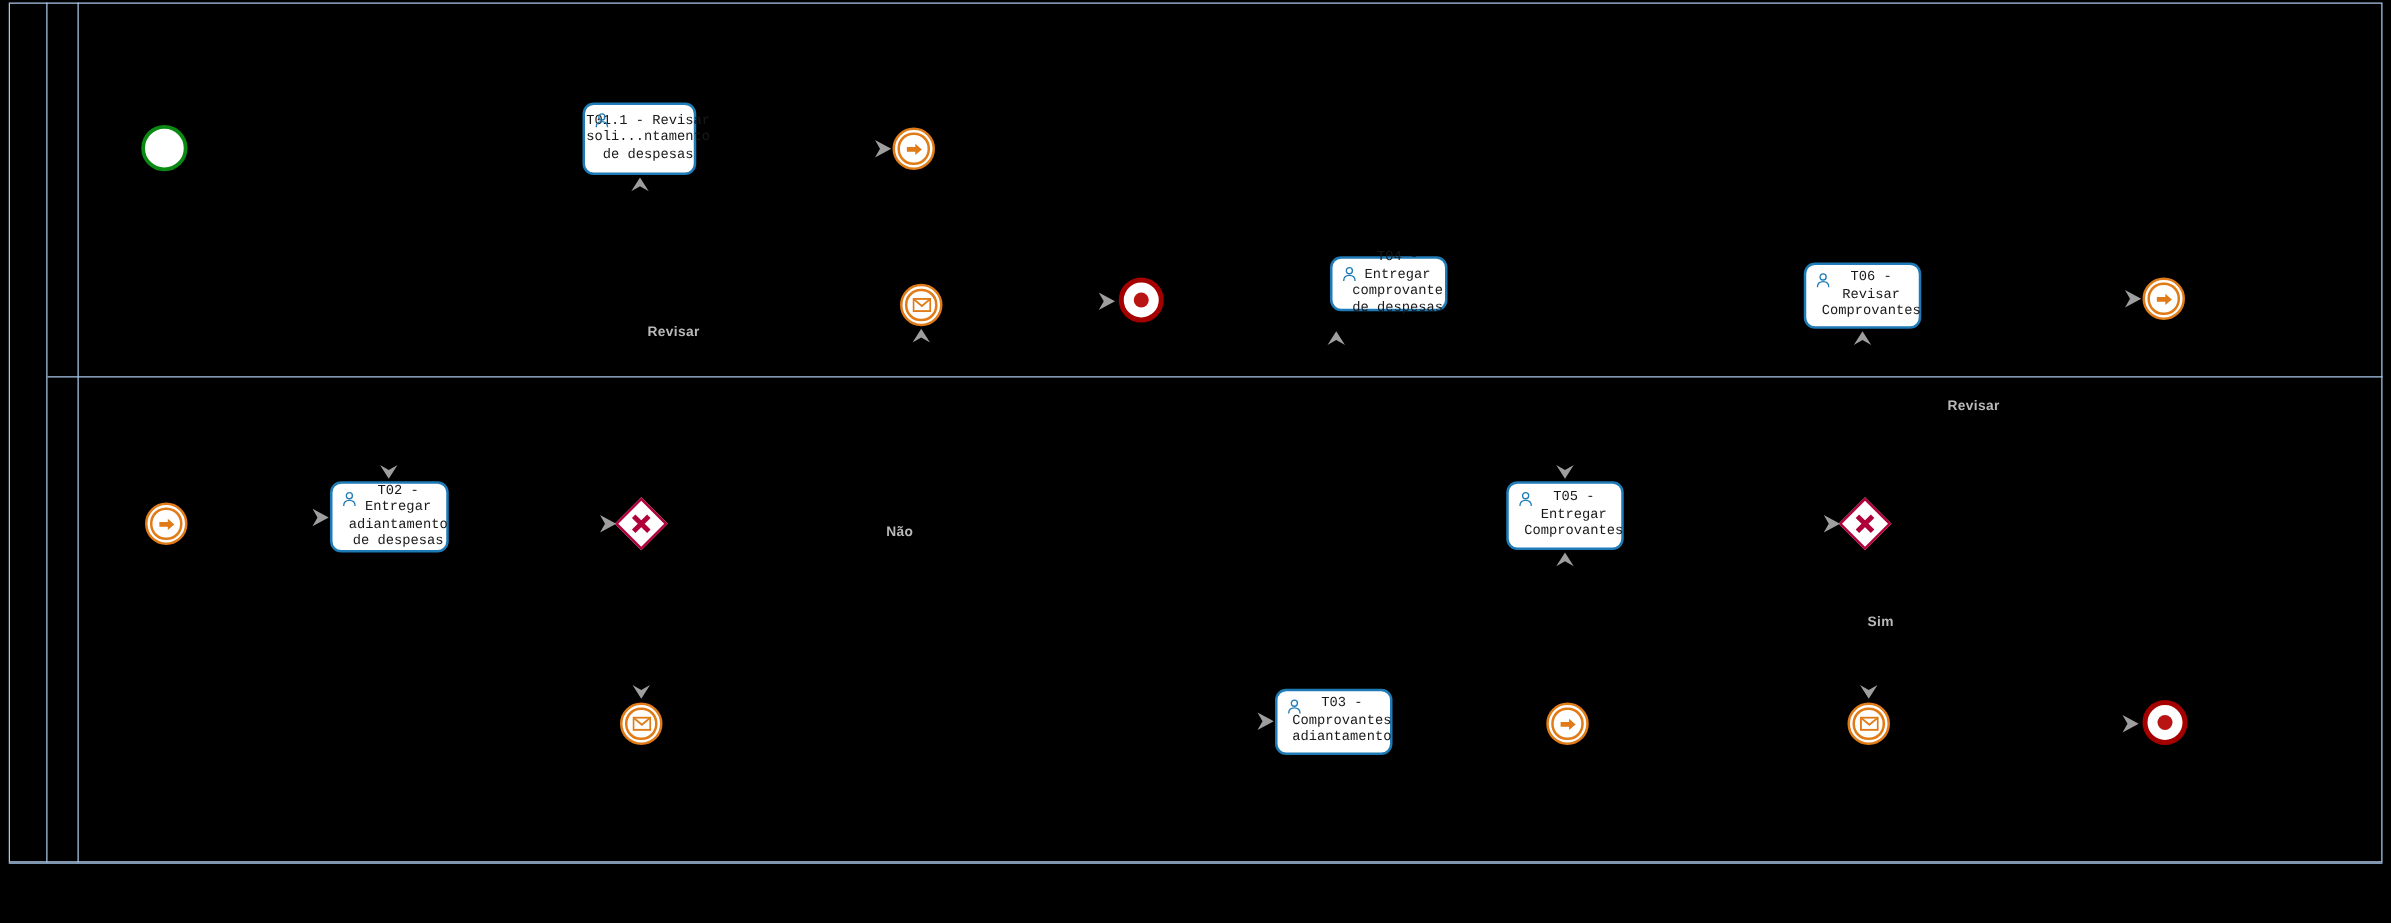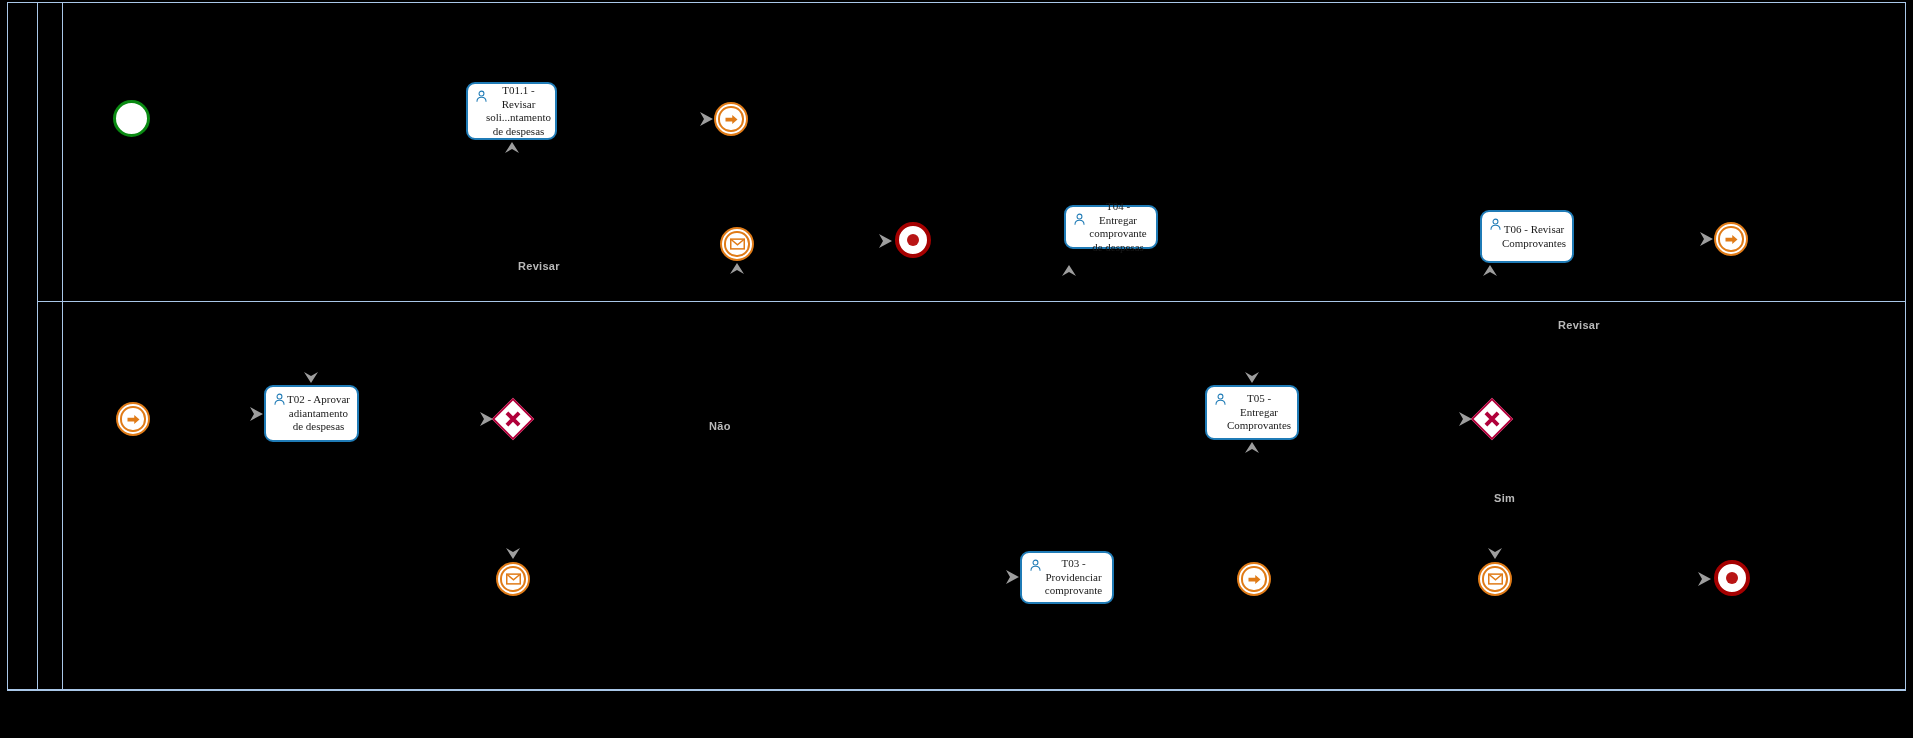--- a/index.html
+++ b/index.html
@@ -68,21 +68,21 @@
     display: flex;
     align-items: center;
     justify-content: center;
     text-align: center;
     padding: 4px 6px;
   }
   .task-text {
     font-size: 11px;
     line-height: 13.5px;
     color: #1a1a1a;
-    font-family: Liberation Serif, serif;
+    font-family: Liberation Mono, monospace;
   }
   .task-icon {
     position: absolute;
     left: 7px;
     top: 6px;
     width: 13px;
     height: 13px;
   }
 
   
@@ -227,21 +227,21 @@
     <svg class="task-icon" viewBox="0 0 16 16">
       <circle cx="8" cy="4.4" r="3.0" fill="none" stroke="#1f7bb6" stroke-width="1.3"></circle>
       <path d="M2.4 14.6 C2.4 10.6 5 9 8 9 C11 9 13.6 10.6 13.6 14.6" fill="none" stroke="#1f7bb6" stroke-width="1.3"></path>
     </svg>
     <div class="task-text" style="padding-left:14px;">T04 - Entregar comprovante de despesas</div>
   </div>
   <svg class="arrow" style="left:1060px; top:263px; width:18px; height:18px;" viewBox="0 0 18 18">
     <path d="M9 2 L16 13 L9 9 L2 13 Z" fill="#9e9e9e"></path>
   </svg>
 
-  <div class="task" style="left:1443px; top:210px; width:94px; height:53px;margin-left:37px;">
+  <div class="task" style="left:1443px; top:210px; width:94px; height:53px;">
     <svg class="task-icon" viewBox="0 0 16 16">
       <circle cx="8" cy="4.4" r="3.0" fill="none" stroke="#1f7bb6" stroke-width="1.3"></circle>
       <path d="M2.4 14.6 C2.4 10.6 5 9 8 9 C11 9 13.6 10.6 13.6 14.6" fill="none" stroke="#1f7bb6" stroke-width="1.3"></path>
     </svg>
     <div class="task-text" style="padding-left:14px;">T06 - Revisar Comprovantes</div>
   </div>
   <svg class="arrow" style="left:1481px; top:263px; width:18px; height:18px;" viewBox="0 0 18 18">
     <path d="M9 2 L16 13 L9 9 L2 13 Z" fill="#9e9e9e"></path>
   </svg>
 
@@ -264,21 +264,21 @@
         <path d="M2 7.5 L11 7.5 L11 4 L18 10 L11 16 L11 12.5 L2 12.5 Z" fill="#e07b17"></path>
       </svg>
     </div>
   </div>
 
   <div class="task" style="left:264px; top:385px; width:95px; height:57px;">
     <svg class="task-icon" viewBox="0 0 16 16">
       <circle cx="8" cy="4.4" r="3.0" fill="none" stroke="#1f7bb6" stroke-width="1.3"></circle>
       <path d="M2.4 14.6 C2.4 10.6 5 9 8 9 C11 9 13.6 10.6 13.6 14.6" fill="none" stroke="#1f7bb6" stroke-width="1.3"></path>
     </svg>
-    <div class="task-text" style="padding-left:14px;">T02 - Aprovar adiantamento de despesas</div>
+    <div class="task-text" style="padding-left:14px;">T02 - Entregar adiantamento de despesas</div>
   </div>
   <svg class="arrow" style="left:302px; top:367px; width:18px; height:18px;" viewBox="0 0 18 18">
     <path d="M9 16 L2 5 L9 9 L16 5 Z" fill="#9e9e9e"></path>
   </svg>
   <svg class="arrow" style="left:248px; top:405px; width:18px; height:18px;" viewBox="0 0 18 18">
     <path d="M2 2 L15 9 L2 16 L6 9 Z" fill="#9e9e9e"></path>
   </svg>
 
   <div class="gateway" style="left:498px; top:404px; width:30px; height:30px;">
     <svg class="x-mark" viewBox="0 0 30 30">
@@ -301,21 +301,21 @@
   </div>
   <svg class="arrow" style="left:504px; top:543px; width:18px; height:18px;" viewBox="0 0 18 18">
     <path d="M9 16 L2 5 L9 9 L16 5 Z" fill="#9e9e9e"></path>
   </svg>
 
   <div class="task" style="left:1020px; top:551px; width:94px; height:53px;">
     <svg class="task-icon" viewBox="0 0 16 16">
       <circle cx="8" cy="4.4" r="3.0" fill="none" stroke="#1f7bb6" stroke-width="1.3"></circle>
       <path d="M2.4 14.6 C2.4 10.6 5 9 8 9 C11 9 13.6 10.6 13.6 14.6" fill="none" stroke="#1f7bb6" stroke-width="1.3"></path>
     </svg>
-    <div class="task-text" style="padding-left:13px;">T03 - Providenciar comprovante</div>
+    <div class="task-text" style="padding-left:13px;">T03 - Comprovantes adiantamento</div>
   </div>
   <svg class="arrow" style="left:1004px; top:568px; width:18px; height:18px;" viewBox="0 0 18 18">
     <path d="M2 2 L15 9 L2 16 L6 9 Z" fill="#9e9e9e"></path>
   </svg>
 
   <div class="task" style="left:1205px; top:385px; width:94px; height:55px;">
     <svg class="task-icon" viewBox="0 0 16 16">
       <circle cx="8" cy="4.4" r="3.0" fill="none" stroke="#1f7bb6" stroke-width="1.3"></circle>
       <path d="M2.4 14.6 C2.4 10.6 5 9 8 9 C11 9 13.6 10.6 13.6 14.6" fill="none" stroke="#1f7bb6" stroke-width="1.3"></path>
     </svg>

